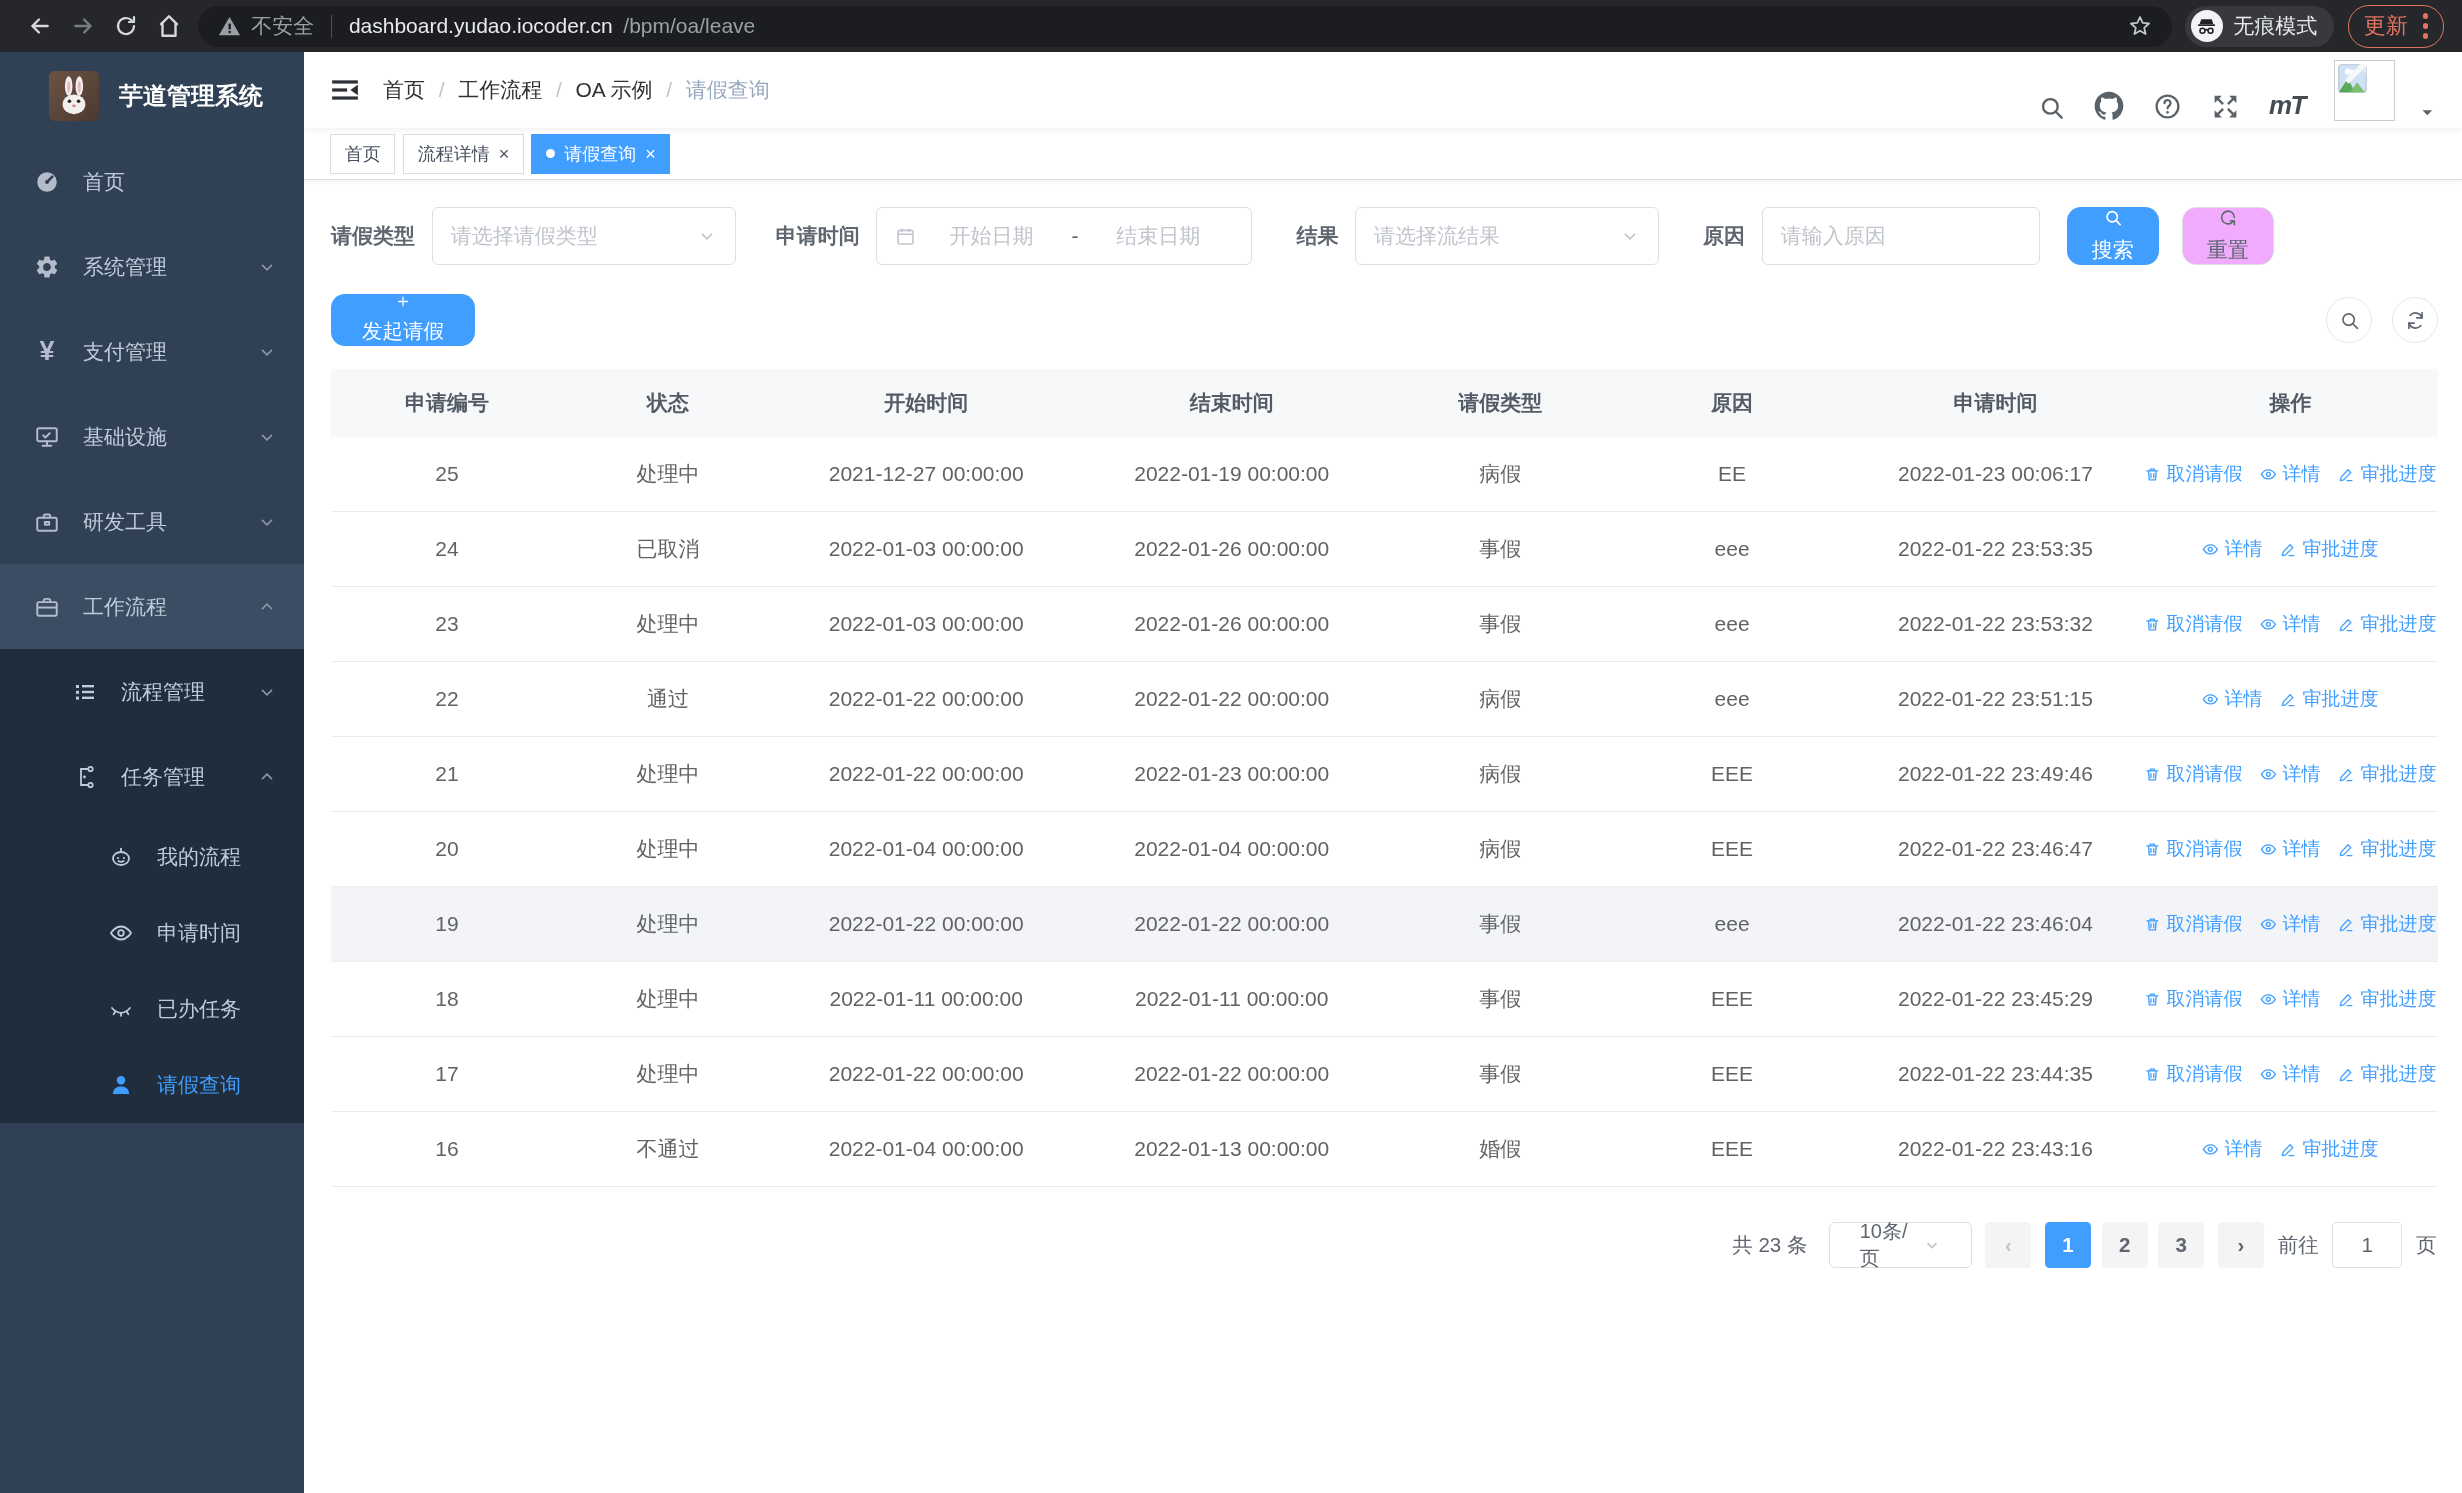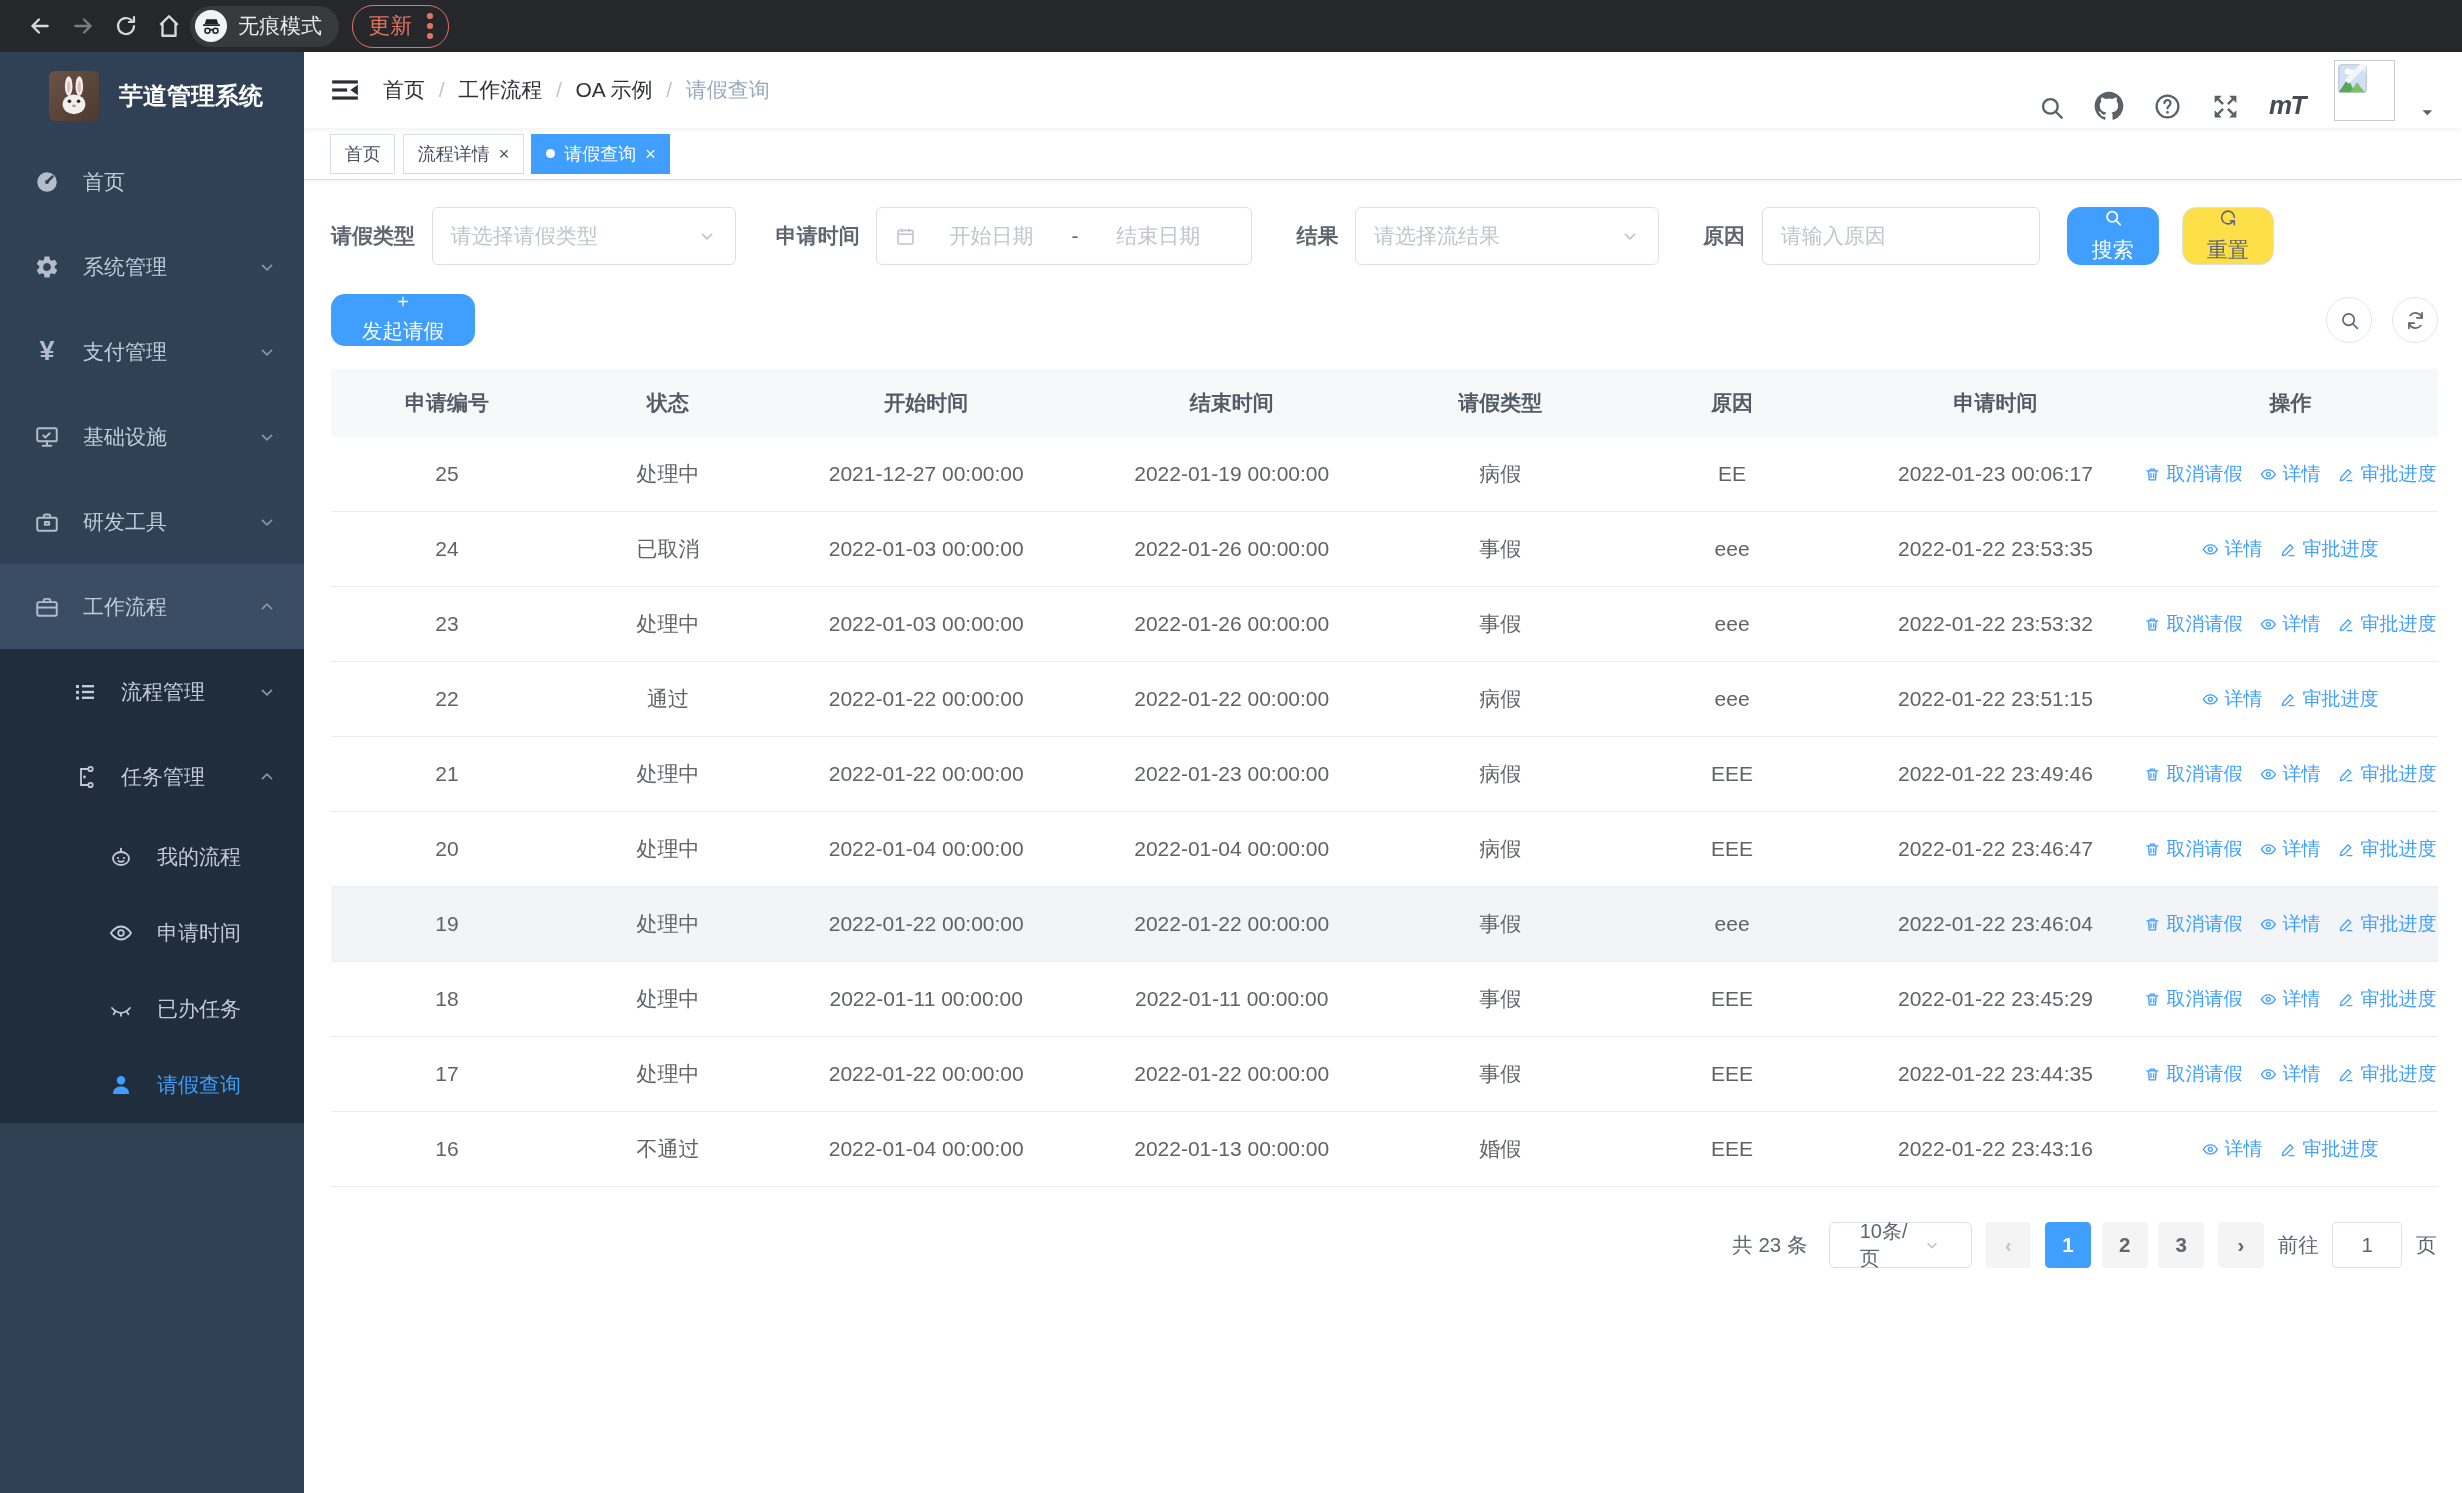--- a/index.html
+++ b/index.html
@@ -81,21 +81,21 @@
   .date-range .dr-ph { flex:1; text-align:center; }
   .date-range .dr-sep { color:#606266; padding:0 4.6px; }
   .sel-result { width:304px; margin-right:44px; }
   .inp-reason { width:278px; margin-right:27px; padding:0; }
   .inp-reason input { width:100%; height:100%; border:none; outline:none; font-size:21px; padding:0 18px;
                       color:#606266; background:transparent; font-family:inherit; }
   .inp-reason input::placeholder { color:#c0c4cc; }
   .btn { height:58px; border-radius:14px; display:flex; align-items:center; gap:9px;
          font-size:21px; padding:0 24px; cursor:pointer; border:1.5px solid transparent;flex-direction:column; }
   .btn-primary { background:#409eff; color:#fff; }
-  .btn-plain { background:#fde047; border-color:#dcdfe6; color:#5f6670;text-align:center; }
+  .btn-plain { background:#f0abfc; border-color:#dcdfe6; color:#5f6670;text-align:center; }
   .btn-reset { margin-left:23px; }
 
   .toolbar-row { display:flex; align-items:center; margin-bottom:23px; }
   .btn-create { height:52px; font-size:20.5px; padding:0 30px; }
   .tool-right { margin-left:auto; display:flex; gap:20px; }
   .circle-btn { width:46px; height:46px; border-radius:50%; border:1.5px solid #e2e6ec; background:#fff;
                 display:flex; align-items:center; justify-content:center; color:#5f6670; cursor:pointer; }
 
   
   .table { width:100%; font-size:21px; color:#606266; }
@@ -147,20 +147,38 @@
         <path d="M20 12a8 8 0 11-2.34-5.66"></path>
         <path d="M20 3v5h-5" stroke-linejoin="round"></path>
       </svg>
   </div>
   <div class="nav-ico">
     <svg width="26" height="26" viewBox="0 0 24 24" fill="none" stroke="currentColor" stroke-width="2.2" stroke-linejoin="round">
         <path d="M4 11l8-8 8 8M6 9.5V21h12V9.5"></path>
       </svg>
   </div>
 
+  <div class="omnibox">
+    <span>
+      <svg width="23" height="23" viewBox="0 0 24 24">
+          <path d="M12 2L1 21h22L12 2z" fill="#9aa0a6"></path>
+          <rect x="11" y="9" width="2.4" height="6" fill="#1c1d20"></rect>
+          <rect x="11" y="16.6" width="2.4" height="2.4" fill="#1c1d20"></rect>
+        </svg>
+    </span>
+    <span class="sec-label">不安全</span>
+    <span class="omni-sep"></span>
+    <span class="url-host">dashboard.yudao.iocoder.cn</span>
+      <span class="url-path">/bpm/oa/leave</span>
+    <span class="omni-star">
+      <svg width="24" height="24" viewBox="0 0 24 24" fill="none" stroke="currentColor" stroke-width="1.8" stroke-linejoin="round">
+          <path d="M12 3l2.7 5.9 6.3.6-4.8 4.3 1.4 6.2-5.6-3.3L6.4 20l1.4-6.2L3 9.5l6.3-.6L12 3z"></path>
+        </svg>
+    </span>
+  </div>
 
   <div class="incog-pill">
     <span class="incog-circle">
       <svg width="23" height="23" viewBox="0 0 24 24" fill="#202124">
           <path d="M6.5 4.5h11l1.6 5H4.9l1.6-5z"></path>
           <rect x="3" y="9.6" width="18" height="1.8" rx=".9"></rect>
           <circle cx="7.8" cy="16.4" r="2.6" fill="none" stroke="#202124" stroke-width="1.6"></circle>
           <circle cx="16.2" cy="16.4" r="2.6" fill="none" stroke="#202124" stroke-width="1.6"></circle>
           <path d="M10.4 16c.9-.8 2.3-.8 3.2 0" fill="none" stroke="#202124" stroke-width="1.6"></path>
         </svg>

